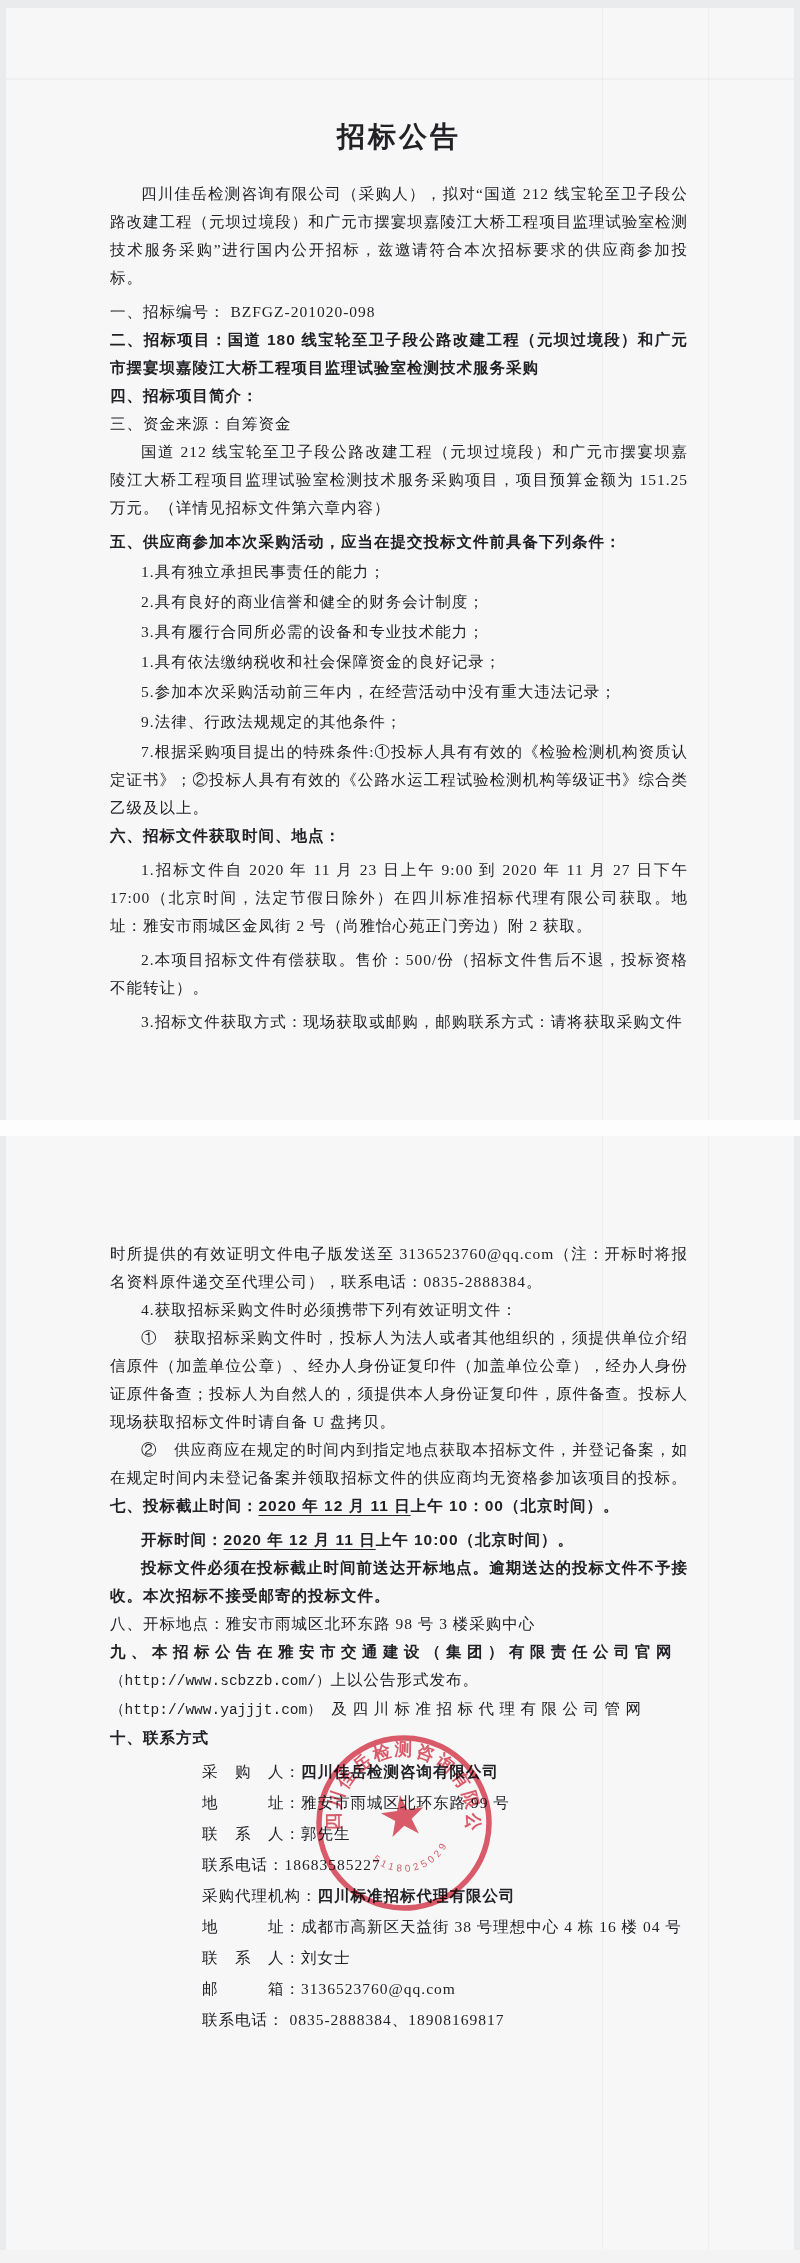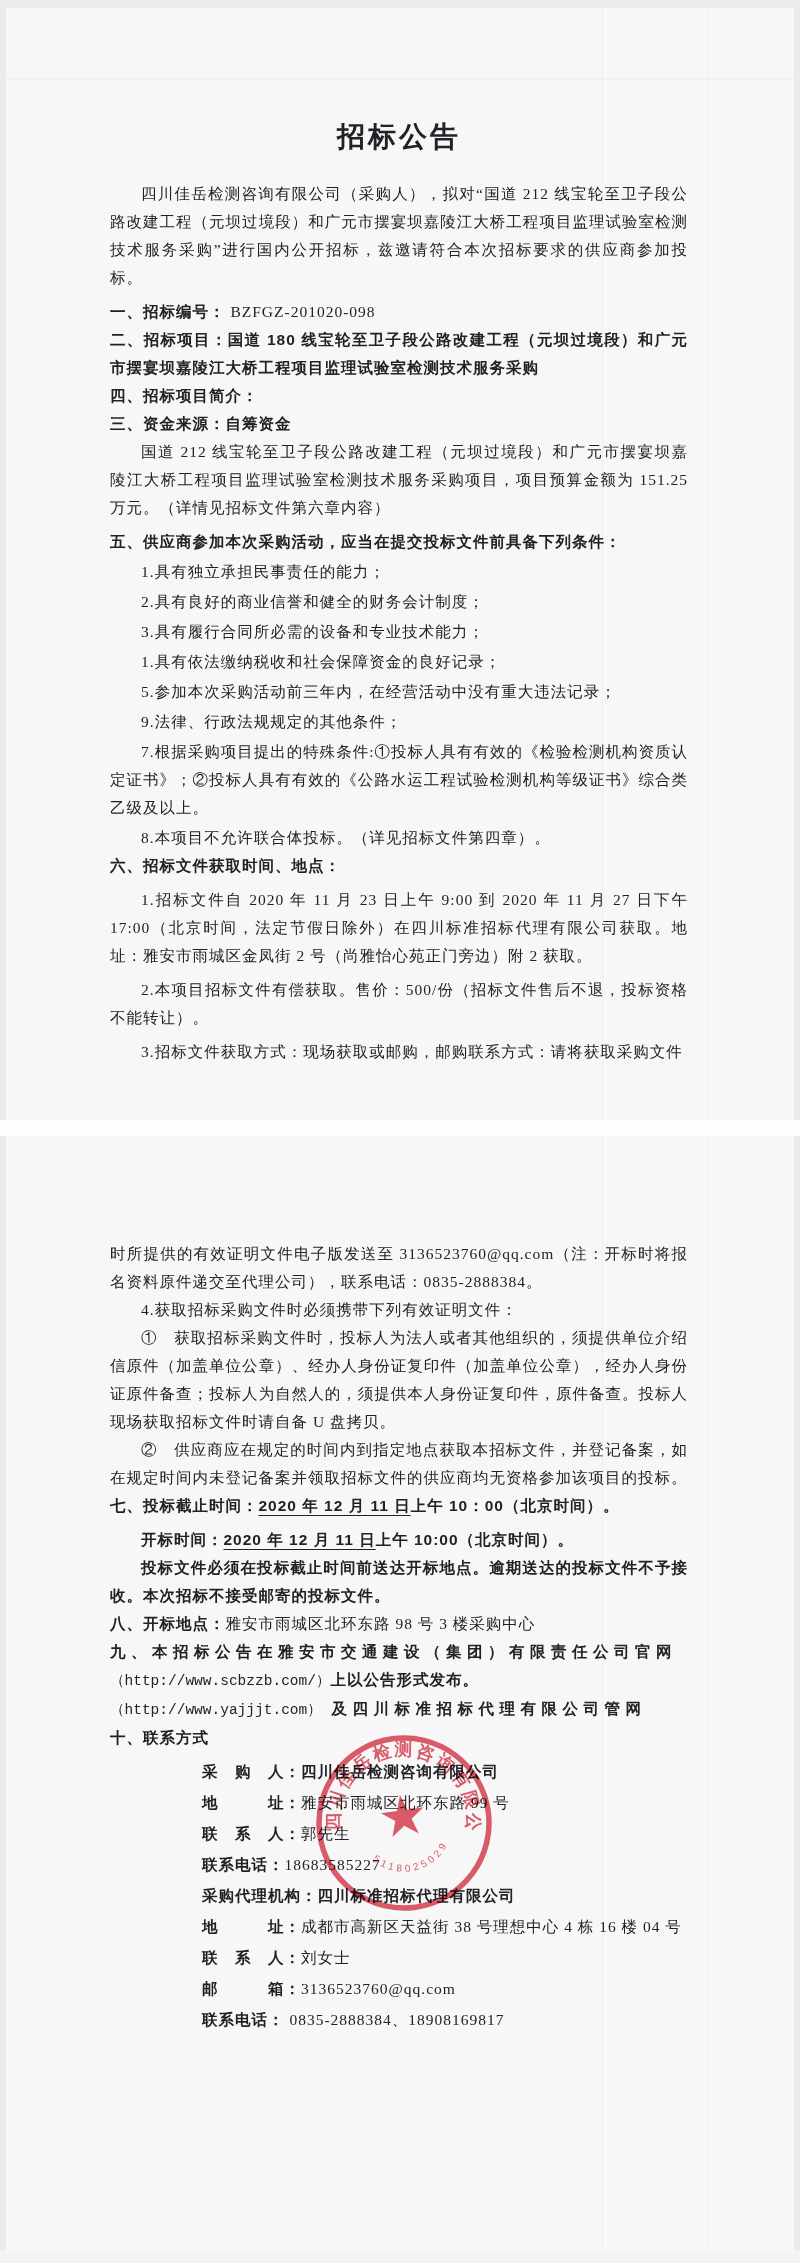--- a/index.html
+++ b/index.html
@@ -32,29 +32,29 @@
     font-family:"Liberation Serif","DejaVu Serif",serif;
   }
   p{margin:0;}
   .ln{
     font-size:15.5px;line-height:28px;
     letter-spacing:1px;
     text-align:justify;
   }
   .ind{text-indent:2em;}
   .hd{font-weight:bold;font-family:"Liberation Sans","DejaVu Sans",sans-serif;}
-  .hd-inline{font-weight:bold;font-family:"Liberation Sans","DejaVu Sans",sans-serif;}
+  .hd-inline{font-weight:normal;font-family:"Liberation Sans","DejaVu Sans",sans-serif;}
   .mt6{margin-top:6px;}
   .mt10{margin-top:0;}
   .ul{text-decoration:underline;text-underline-offset:4px;}
   .mono{font-family:"Liberation Mono","DejaVu Sans Mono",monospace;font-size:14.5px;letter-spacing:0;}
   .ls-wide{letter-spacing:5.5px;}
   .contact-block{margin-left:92px;margin-top:4px;}
   .contact-row{font-size:15.5px;line-height:31px;letter-spacing:1px;}
-  .contact-row .lbl{font-weight:bold;font-family:"Liberation Sans","DejaVu Sans",sans-serif;}
+  .contact-row .lbl{font-weight:normal;font-family:"Liberation Sans","DejaVu Sans",sans-serif;}
   .val-bold{font-weight:bold;font-family:"Liberation Sans","DejaVu Sans",sans-serif;}
 
   .stamp{
     position:absolute;
     left:306px;top:595px;
     width:184px;height:184px;
     mix-blend-mode:multiply;
     opacity:0.82;
     transform:rotate(-8deg);
     pointer-events:none;
@@ -82,21 +82,20 @@
   <p class="ln ind">国道 212 线宝轮至卫子段公路改建工程（元坝过境段）和广元市摆宴坝嘉陵江大桥工程项目监理试验室检测技术服务采购项目，项目预算金额为 151.25 万元。（详情见招标文件第六章内容）</p>
 
   <p class="ln hd mt6">五、供应商参加本次采购活动，应当在提交投标文件前具备下列条件：</p>
   <p class="ln ind" style="margin-top:2px;">1.具有独立承担民事责任的能力；</p>
   <p class="ln ind" style="margin-top:2px;">2.具有良好的商业信誉和健全的财务会计制度；</p>
   <p class="ln ind" style="margin-top:2px;">3.具有履行合同所必需的设备和专业技术能力；</p>
   <p class="ln ind" style="margin-top:2px;">1.具有依法缴纳税收和社会保障资金的良好记录；</p>
   <p class="ln ind" style="margin-top:2px;">5.参加本次采购活动前三年内，在经营活动中没有重大违法记录；</p>
   <p class="ln ind" style="margin-top:2px;">9.法律、行政法规规定的其他条件；</p>
   <p class="ln ind" style="margin-top:2px;">7.根据采购项目提出的特殊条件:①投标人具有有效的《检验检测机构资质认定证书》；②投标人具有有效的《公路水运工程试验检测机构等级证书》综合类乙级及以上。</p>
-  <p class="ln ind" style="margin-top:2px;">8.本项目不允许联合体投标。（详见招标文件第四章）。</p>
 
   <p class="ln hd">六、招标文件获取时间、地点：</p>
   <p class="ln ind mt6">1.招标文件自 2020 年 11 月 23 日上午 9:00 到 2020 年 11 月 27 日下午 17:00（北京时间，法定节假日除外）在四川标准招标代理有限公司获取。地址：雅安市雨城区金凤街 2 号（尚雅怡心苑正门旁边）附 2 获取。</p>
   <p class="ln ind mt6">2.本项目招标文件有偿获取。售价：500/份（招标文件售后不退，投标资格不能转让）。</p>
   <p class="ln ind mt6">3.招标文件获取方式：现场获取或邮购，邮购联系方式：请将获取采购文件</p>
 </div>
 
 <div class="page-gap"></div>
 
 <div class="page" id="page2">

